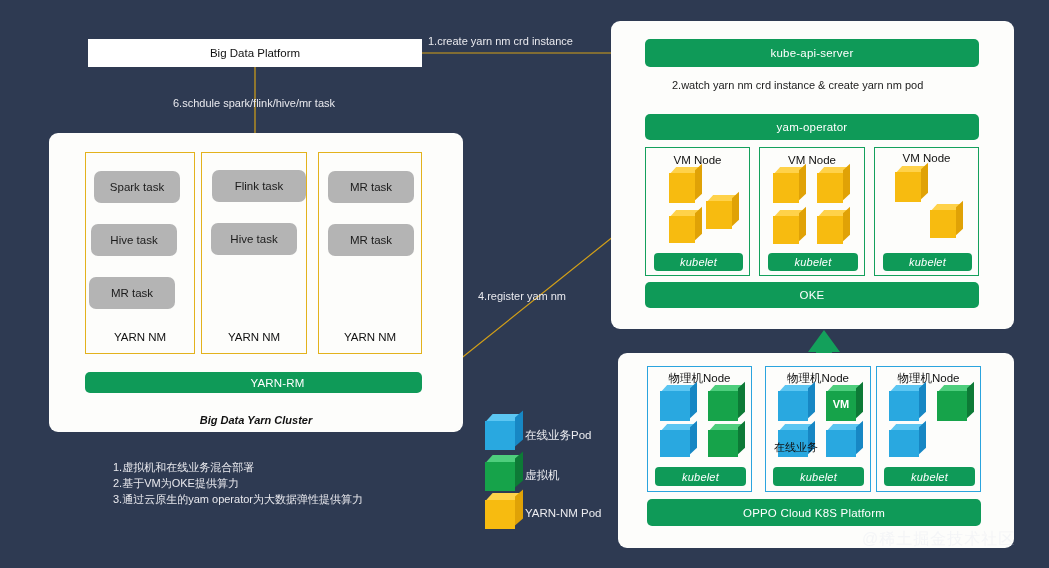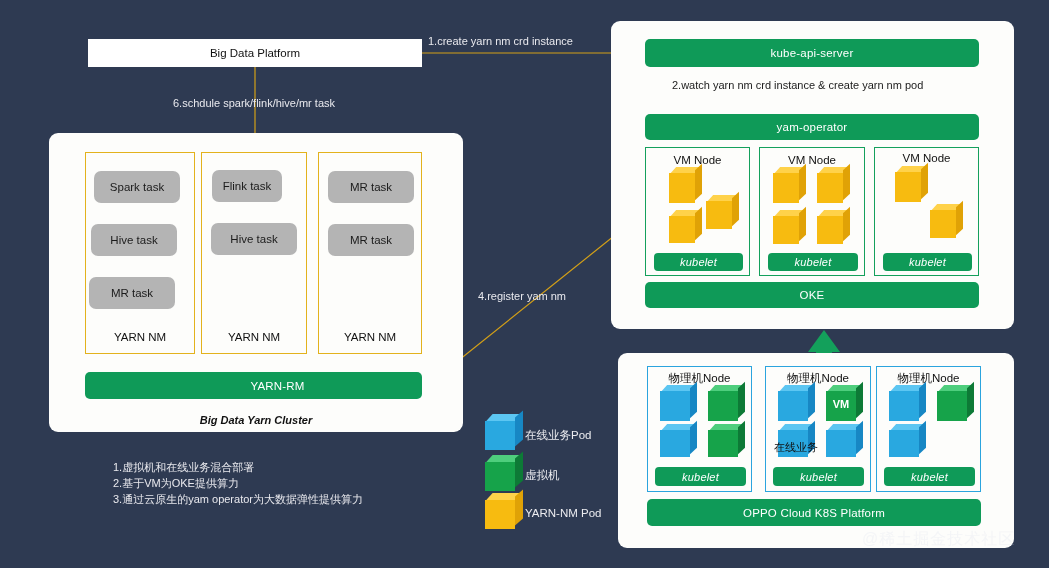--- a/index.html
+++ b/index.html
@@ -157,32 +157,32 @@
   <div class="panel" style="left:49px; top:133px; width:414px; height:299px;"></div>
 
   <div class="nodebox yellow" style="left:85px; top:152px; width:110px; height:202px;">
     <div class="task" style="left:8px; top:18px; width:86px; height:32px;">Spark task</div>
     <div class="task" style="left:5px; top:71px; width:86px; height:32px;">Hive task</div>
     <div class="task" style="left:3px; top:124px; width:86px; height:32px;">MR task</div>
     <div class="nodetitle bottomlabel" style="top:178px;">YARN NM</div>
   </div>
 
   <div class="nodebox yellow" style="left:201px; top:152px; width:106px; height:202px;">
-    <div class="task" style="left:10px; top:17px; width:70px; height:32px;">Flink task</div>
+    <div class="task" style="left:10px; top:17px; width:94px; height:32px;">Flink task</div>
     <div class="task" style="left:9px; top:70px; width:86px; height:32px;">Hive task</div>
     <div class="nodetitle bottomlabel" style="top:178px;">YARN NM</div>
   </div>
 
   <div class="nodebox yellow" style="left:318px; top:152px; width:104px; height:202px;">
     <div class="task" style="left:9px; top:18px; width:86px; height:32px;">MR task</div>
     <div class="task" style="left:9px; top:71px; width:86px; height:32px;">MR task</div>
     <div class="nodetitle bottomlabel" style="top:178px;">YARN NM</div>
   </div>
 
-  <div class="greenbar" style="left:85px; top:372px; width:337px; height:27px;padding-left:48px;">YARN-RM</div>
+  <div class="greenbar" style="left:85px; top:372px; width:337px; height:21px;padding-left:48px;">YARN-RM</div>
 
   <div class="captionitalic" style="left:49px; top:414px; width:414px;">Big Data Yarn Cluster</div>
 
   <div class="panel" style="left:611px; top:21px; width:403px; height:308px;"></div>
 
   <div class="greenbar" style="left:645px; top:39px; width:334px; height:28px;">kube-api-server</div>
 
   <div class="edgelabel dark" style="left:672px; top:79px;">2.watch yarn nm crd instance &amp; create yarn nm pod</div>
 
   <div class="greenbar" style="left:645px; top:114px; width:334px; height:26px;">yam-operator</div>

